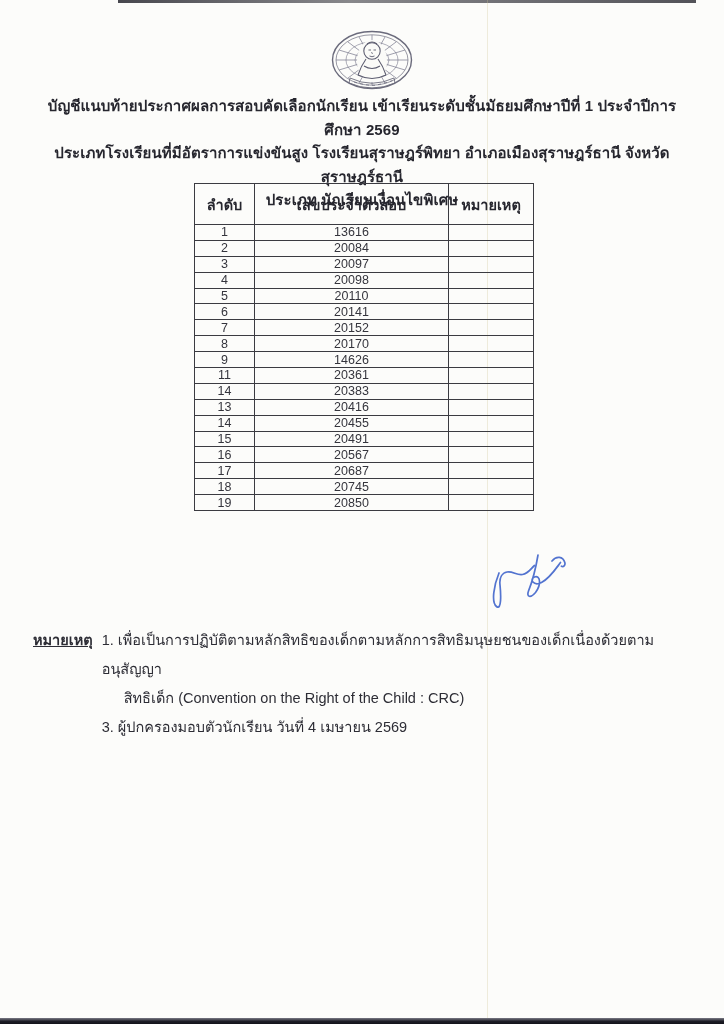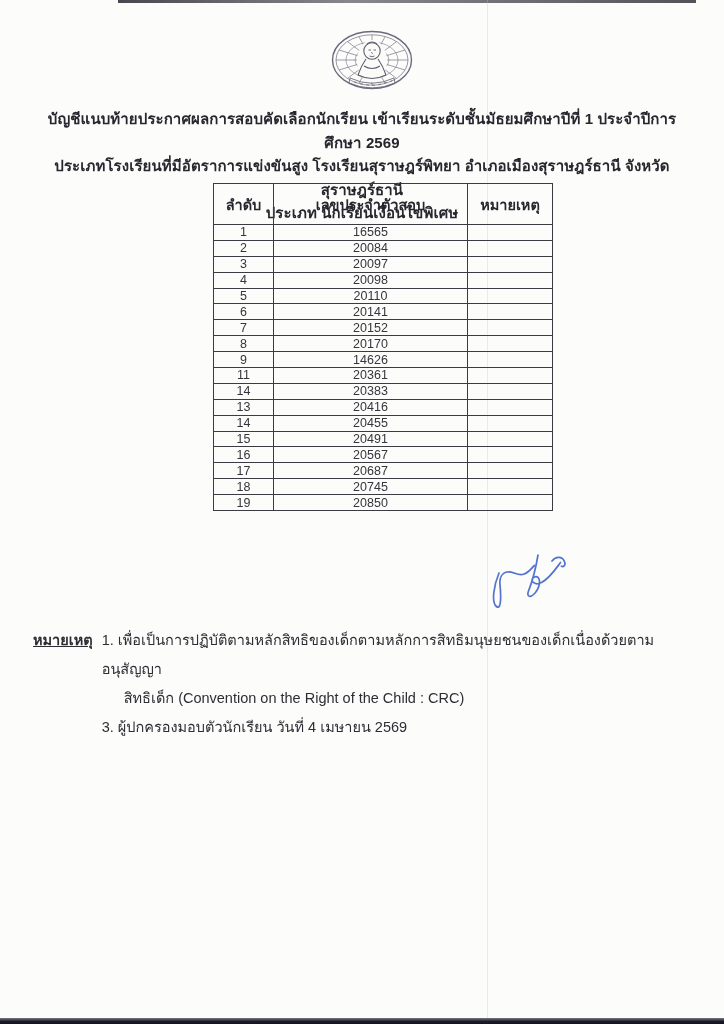--- a/index.html
+++ b/index.html
@@ -32,25 +32,24 @@
   
   .seal { position:absolute; left:331px; top:30px; width:82px; height:63px; }
 
   
   .title-block {
     position:absolute; top:94px; left:30px; width:664px;
     text-align:center; font-weight:bold;
     font-size:15px; line-height:23.5px;
     color:#26262e;
     letter-spacing:.1px;
-    margin-top:13px;
-  }
-
-  
-  .exam-table-wrap { position:absolute; left:213px; top:183px; }
+  }
+
+  
+  .exam-table-wrap { position:absolute; left:194px; top:183px; }
   table.exam-table {
     border-collapse:collapse;
     table-layout:fixed;
     width:339px;
     background:transparent;
   }
   table.exam-table col.c-order { width:60px; }
   table.exam-table col.c-exam  { width:194px; }
   table.exam-table col.c-note  { width:85px; }
   table.exam-table th, table.exam-table td {
@@ -154,21 +153,21 @@
       <thead>
         <tr>
           <th>ลำดับ</th>
           <th>เลขประจำตัวสอบ</th>
           <th>หมายเหตุ</th>
         </tr>
       </thead>
       <tbody id="table-body">
           <tr>
             <td>1</td>
-            <td>16565</td>
+            <td>13616</td>
             <td></td>
           </tr>
           <tr>
             <td>2</td>
             <td>20084</td>
             <td></td>
           </tr>
           <tr>
             <td>3</td>
             <td>20097</td>

